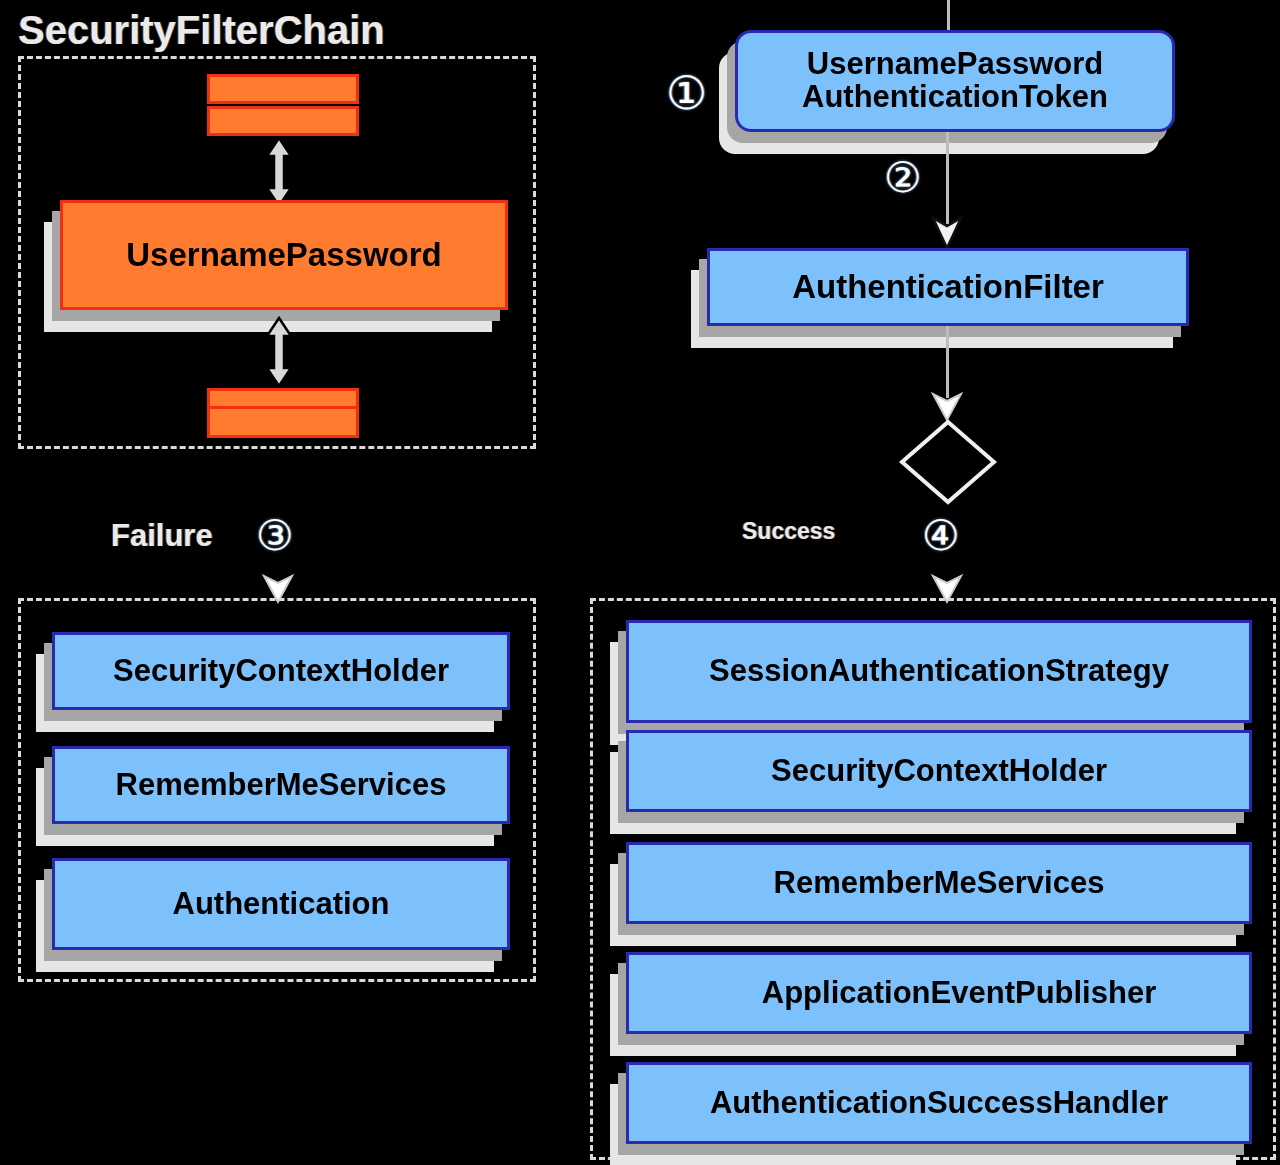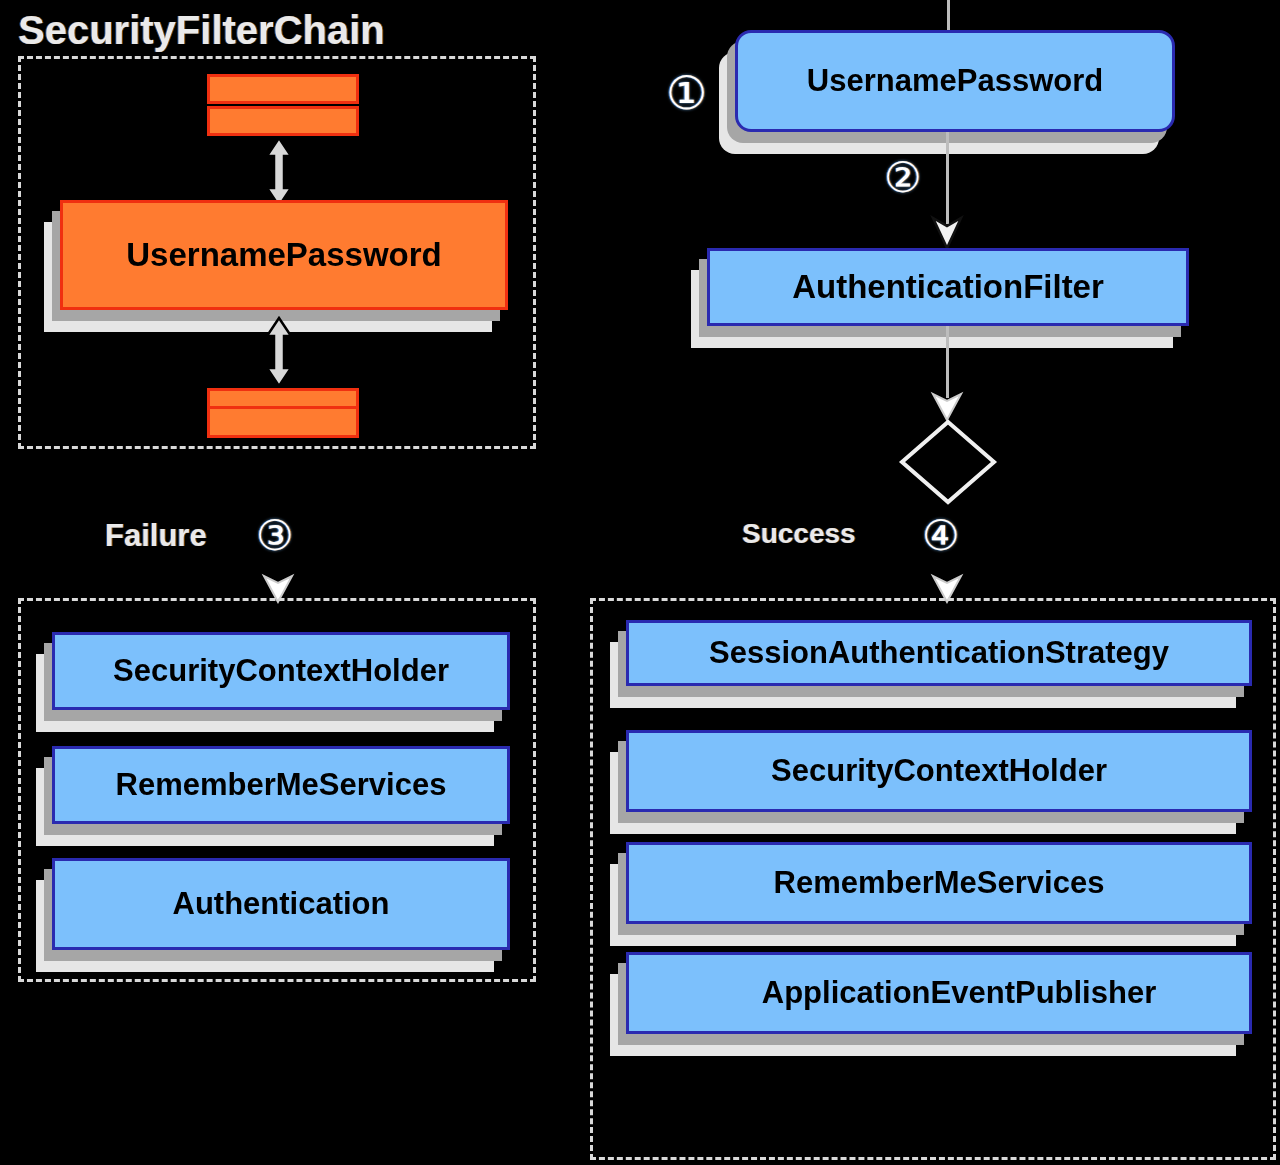--- a/index.html
+++ b/index.html
@@ -163,20 +163,21 @@
 
   <div class="vline" style="left:947px; top:0px; height:30px;"></div>
 
   <div class="badge" style="left:666px; top:70px; font-size:46px;">①</div>
 
   <div class="node blue rounded" style="left:735px; top:30px; width:440px; height:102px;">
     <div class="shadow-far"></div>
     <div class="shadow-near"></div>
     <div class="face" style="font-size:31px; flex-direction:column;">
       <span>UsernamePassword</span>
+      <span>AuthenticationToken</span>
     </div>
   </div>
 
   <div class="vline" style="left:946px; top:132px; height:92px;"></div>
   <svg class="arrow-svg" style="left:930px; top:214px;" width="34" height="36" viewBox="0 0 34 36">
     <polygon points="17,34 3,4 17,12 31,4" fill="#f2f2f2" stroke="#111111" stroke-width="2.5"></polygon>
   </svg>
   <div class="badge" style="left:884px; top:157px; font-size:42px;">②</div>
 
   <div class="node blue" style="left:707px; top:248px; width:482px; height:78px;">
@@ -188,27 +189,27 @@
   <div class="vline" style="left:946px; top:326px; height:72px;"></div>
   <svg class="arrow-svg" style="left:930px; top:392px;" width="34" height="30" viewBox="0 0 34 30">
     <polygon points="17,28 3,2 17,9 31,2" fill="#ffffff" stroke="#cccccc" stroke-width="2"></polygon>
   </svg>
 
 
   <svg class="diamond" style="left:898px; top:418px;" width="100" height="88" viewBox="0 0 100 88">
     <polygon points="50,4 96,44 50,84 4,44" fill="none" stroke="#f0f0f0" stroke-width="4"></polygon>
   </svg>
 
-  <div class="free-label" style="left:105px; top:518px; font-size:31px;">Failure</div>
+  <div class="free-label" style="left:111px; top:518px; font-size:31px;">Failure</div>
   <div class="badge" style="left:256px; top:515px; font-size:42px;">③</div>
   <svg class="arrow-svg" style="left:261px; top:574px;" width="34" height="30" viewBox="0 0 34 30">
     <polygon points="17,28 3,2 17,9 31,2" fill="#ffffff" stroke="#cccccc" stroke-width="2"></polygon>
   </svg>
 
-  <div class="free-label" style="left:742px; top:518px; font-size:28px;">Success</div>
+  <div class="free-label" style="left:742px; top:518px; font-size:23px;">Success</div>
   <div class="badge" style="left:922px; top:515px; font-size:42px;">④</div>
   <svg class="arrow-svg" style="left:930px; top:574px;" width="34" height="30" viewBox="0 0 34 30">
     <polygon points="17,28 3,2 17,9 31,2" fill="#ffffff" stroke="#cccccc" stroke-width="2"></polygon>
   </svg>
 
   <div class="group-box" style="left:18px; top:598px; width:518px; height:384px;"></div>
 
   <div class="node blue" style="left:52px; top:632px; width:458px; height:78px;">
     <div class="shadow-far"></div>
     <div class="shadow-near"></div>
@@ -224,21 +225,21 @@
   <div class="node blue" style="left:52px; top:858px; width:458px; height:92px;">
     <div class="shadow-far"></div>
     <div class="shadow-near"></div>
     <div class="face" style="font-size:31px; flex-direction:row;">
       <span>Authentication</span>
     </div>
   </div>
 
   <div class="group-box" style="left:590px; top:598px; width:686px; height:562px;"></div>
 
-  <div class="node blue" style="left:626px; top:620px; width:626px; height:66px;">
+  <div class="node blue" style="left:626px; top:620px; width:626px; height:103px;">
     <div class="shadow-far"></div>
     <div class="shadow-near"></div>
     <div class="face" style="font-size:31px;">SessionAuthenticationStrategy</div>
   </div>
 
   <div class="node blue" style="left:626px; top:730px; width:626px; height:82px;">
     <div class="shadow-far"></div>
     <div class="shadow-near"></div>
     <div class="face" style="font-size:31px;">SecurityContextHolder</div>
   </div>
@@ -248,14 +249,19 @@
     <div class="shadow-near"></div>
     <div class="face" style="font-size:31px;">RememberMeServices</div>
   </div>
 
   <div class="node blue" style="left:626px; top:952px; width:626px; height:82px;">
     <div class="shadow-far"></div>
     <div class="shadow-near"></div>
     <div class="face" style="font-size:31px;padding-left:46px;">ApplicationEventPublisher</div>
   </div>
 
+  <div class="node blue" style="left:626px; top:1062px; width:626px; height:82px;">
+    <div class="shadow-far"></div>
+    <div class="shadow-near"></div>
+    <div class="face" style="font-size:31px;">AuthenticationSuccessHandler</div>
+  </div>
 
 </div>
 
 </body></html>

